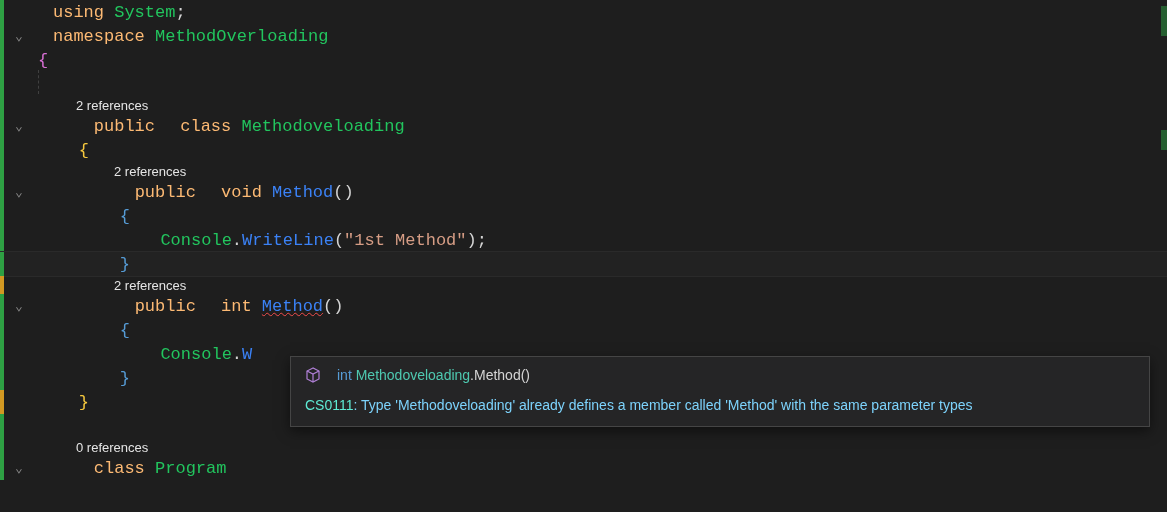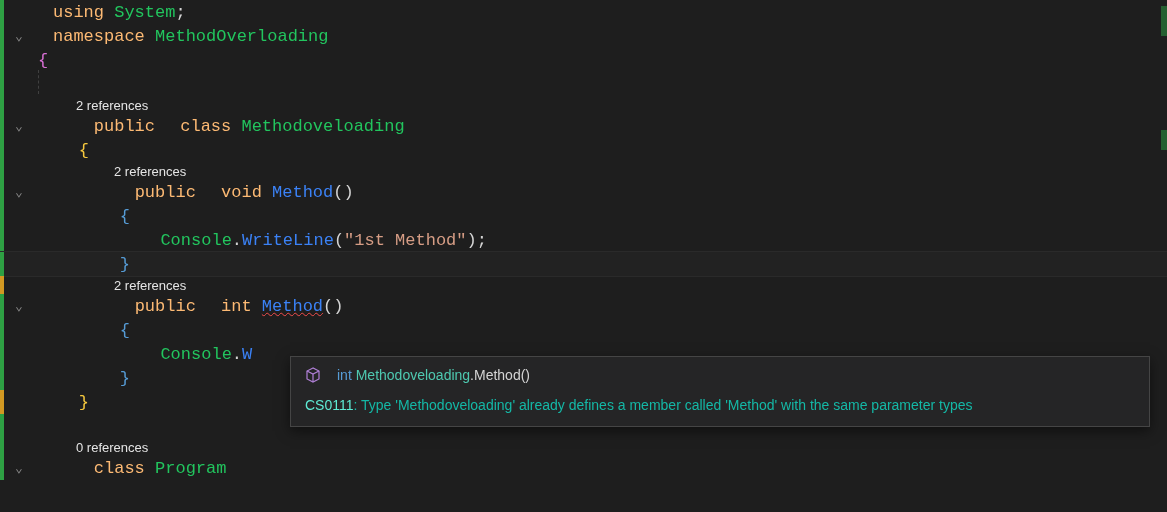--- a/index.html
+++ b/index.html
@@ -109,21 +109,21 @@
     flex-shrink: 0;
   }
   .sig-kw { color: #569cd6; }
   .sig-type { color: #4ec9b0; }
   .sig-text { color: #d4d4d4; font-family: 'Segoe UI', sans-serif; }
   .diag {
     margin-top: 8px;
     line-height: 1.5;
   }
   .diag-code { color: #5eead4; cursor: pointer; }
-  .diag-text { color: #14b8a6; }
+  .diag-text { color: #7dd3fc; }
   .right-marker {
     position: absolute;
     right: 0;
     width: 6px;
     background: #2ea043;
     opacity: 0.5;
   }
 </style>
 </head>
 <body>

